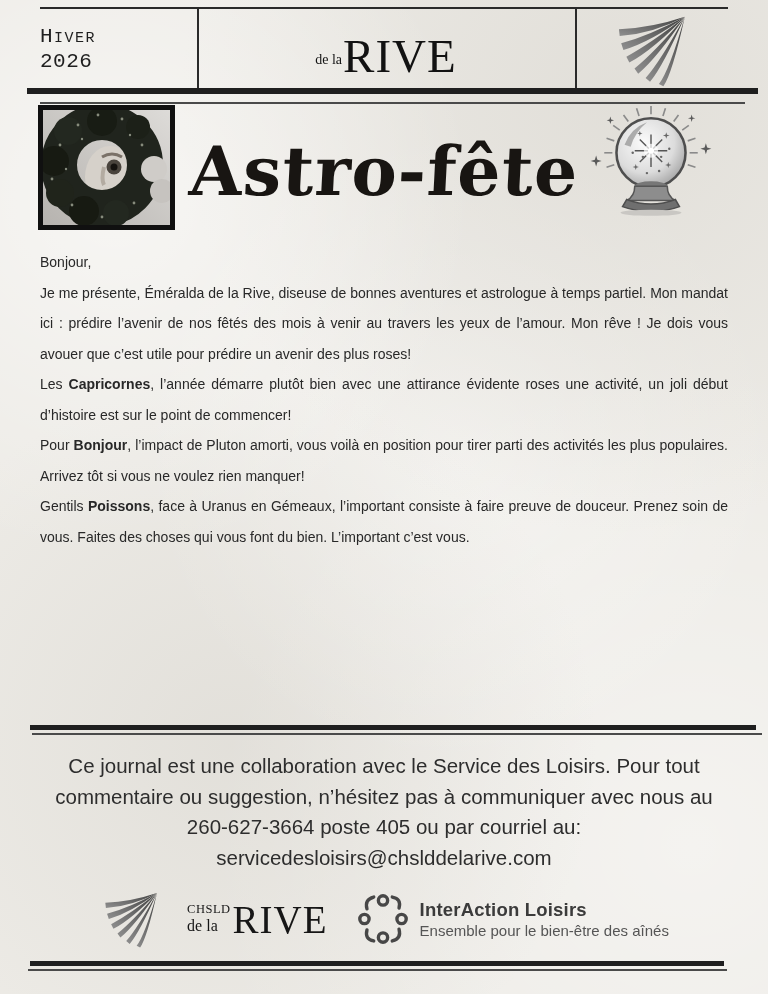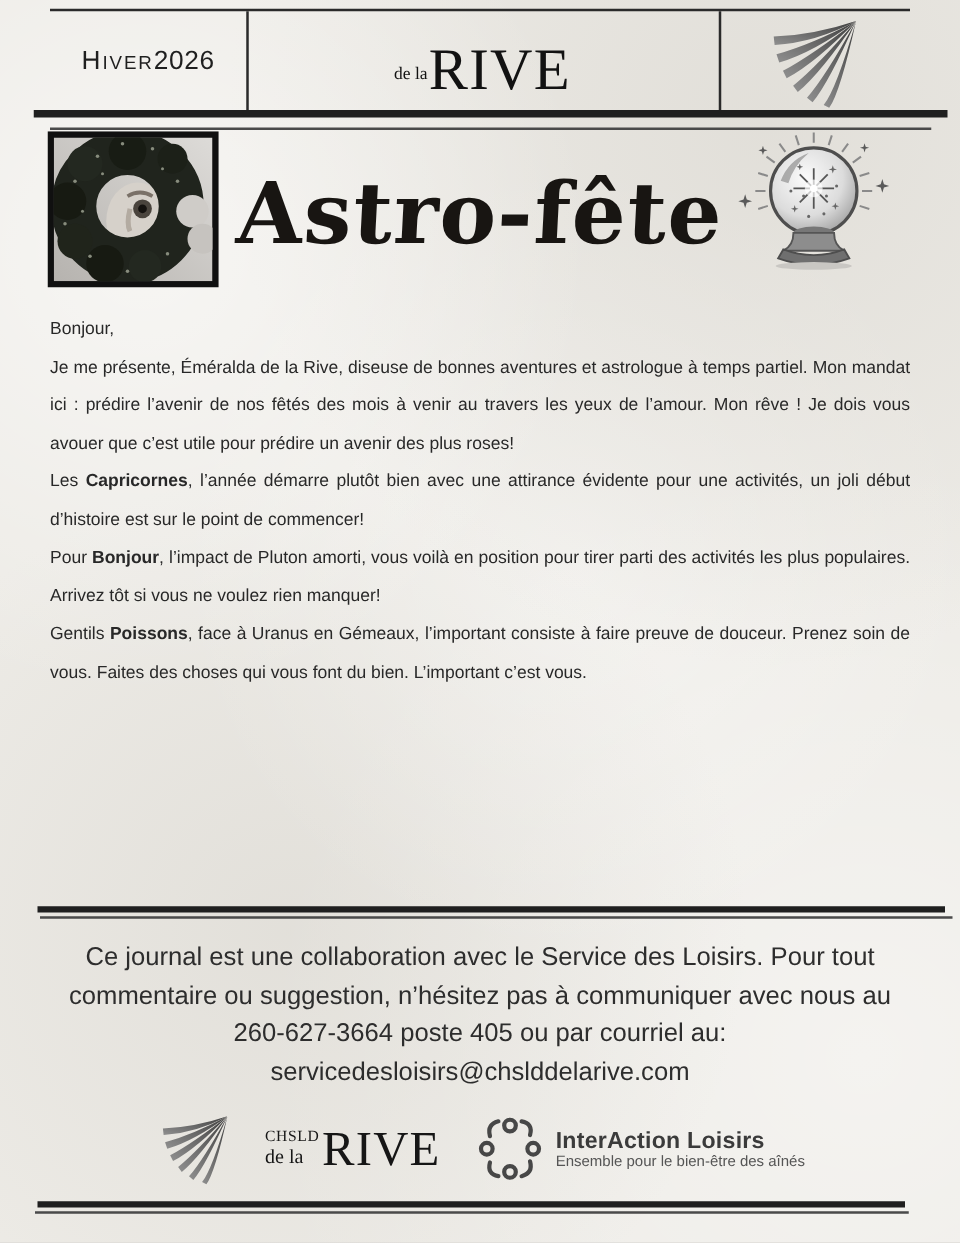--- a/index.html
+++ b/index.html
@@ -14,22 +14,22 @@
       radial-gradient(circle at 90% 85%, rgba(255,255,255,.4) 0, transparent 45%);
     color:#262626;
     font-family:"Liberation Sans",sans-serif;
   }
   
   .masthead{
     position:absolute;top:7px;left:40px;width:688px;height:81px;
     border-top:2px solid #2a2a2a;display:flex;
   }
   .mh-season{
-    width:157px;display:flex;justify-content:center;align-items:center;
-    font-family:Liberation Sans, sans-serif;font-variant:small-caps;
+    width:157px;display:flex;flex-direction:column;justify-content:center;
+    font-family:Liberation Mono, monospace;font-variant:small-caps;
     font-size:21px;letter-spacing:1.5px;line-height:1.15;color:#1f1f1f;
   }
   .mh-season .year{font-variant:normal;letter-spacing:.5px;}
   .mh-title{
     flex:1;border-left:2px solid #2a2a2a;border-right:2px solid #2a2a2a;
     display:flex;justify-content:center;align-items:flex-start;padding-top:9px;
     font-family:"Liberation Serif",serif;color:#121212;
   }
   .jt-journal{font-size:38px;line-height:1;}
   .jt-dela{font-size:14px;margin:34px 1px 0 -2px;}
@@ -77,21 +77,21 @@
   .chsld svg{width:66px;height:58px;}
   .chsld-text{display:flex;align-items:center;font-family:"Liberation Serif",serif;color:#161616;}
   .chsld-col{display:flex;flex-direction:column;line-height:1.1;align-items:flex-start;}
   .c-org{font-size:12.5px;letter-spacing:.5px;}
   .c-dela{font-size:16px;}
   .c-rive{font-size:39px;line-height:1;margin-left:2px;letter-spacing:1px;}
   .interaction{display:flex;align-items:center;gap:10px;}
   .interaction svg{width:54px;height:54px;}
   .ia-col{display:flex;flex-direction:column;line-height:1.15;justify-content:center;}
   .ia-name{font-weight:700;font-size:18.5px;color:#3b3b3b;letter-spacing:.2px;}
-  .ia-tag{font-size:12px;color:#555;margin-top:1px;}
+  .ia-tag{font-size:15px;color:#555;margin-top:1px;}
 </style>
 </head>
 <body>
 
 <svg width="0" height="0" style="position:absolute" aria-hidden="true">
   <defs>
     <linearGradient id="fangrad" x1="1" y1="0" x2="0" y2="1">
       <stop offset="0" stop-color="#3e3e3e"></stop>
       <stop offset="1" stop-color="#8f8f8f"></stop>
     </linearGradient>
@@ -240,21 +240,21 @@
       <ellipse cx="62" cy="81" rx="16" ry="5" fill="#777"></ellipse>
       <path d="M46,81 Q46,91 38,95 L86,95 Q78,91 78,81 Z" fill="#8d8d8d" stroke="#555" stroke-width="1.5"></path>
       <path d="M38,94 L34,101 Q62,111 90,101 L86,94 Q62,103 38,94 Z" fill="#6f6f6f" stroke="#4e4e4e" stroke-width="1.5"></path>
       <ellipse cx="62" cy="107" rx="30" ry="3" fill="#c9c7c3"></ellipse>
     </svg>
   </div>
 
   <main class="article">
     <p>Bonjour,</p>
     <p>Je me présente, Éméralda de la Rive, diseuse de bonnes aventures et astrologue à temps partiel. Mon mandat ici : prédire l’avenir de nos fêtés des mois à venir au travers les yeux de l’amour. Mon rêve ! Je dois vous avouer que c’est utile pour prédire un avenir des plus roses!</p>
-    <p><span>Les </span><span class="sign">Capricornes</span><span>, l’année démarre plutôt bien avec une attirance évidente pour une activités, un joli début d’histoire est sur le point de commencer!</span></p>
+    <p><span>Les </span><span class="sign">Capricornes</span><span>, l’année démarre plutôt bien avec une attirance évidente roses une activité, un joli début d’histoire est sur le point de commencer!</span></p>
     <p><span>Pour </span><span class="sign">Bonjour</span><span>, l’impact de Pluton amorti, vous voilà en position pour tirer parti des activités les plus populaires. Arrivez tôt si vous ne voulez rien manquer!</span></p>
     <p><span>Gentils </span><span class="sign">Poissons</span><span>, face à Uranus en Gémeaux, l’important consiste à faire preuve de douceur. Prenez soin de vous. Faites des choses qui vous font du bien. L’important c’est vous.</span></p>
   </main>
 
   <div class="rule r-mid-thick"></div>
   <div class="rule rule-thin r-mid-thin"></div>
 
   <footer class="contact">Ce journal est une collaboration avec le Service des Loisirs. Pour tout commentaire ou suggestion, n’hésitez pas à communiquer avec nous au 260-627-3664 poste 405 ou par courriel au: servicedesloisirs@chslddelarive.com</footer>
 
   <div class="partners">

